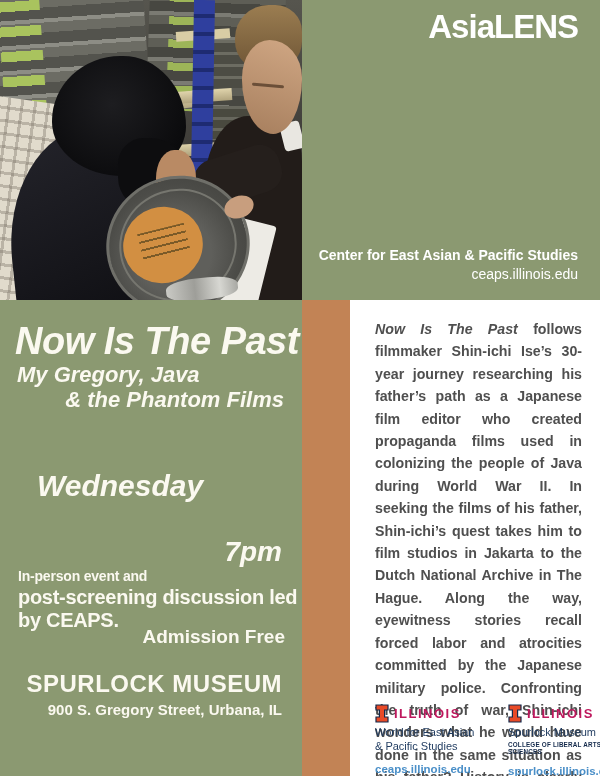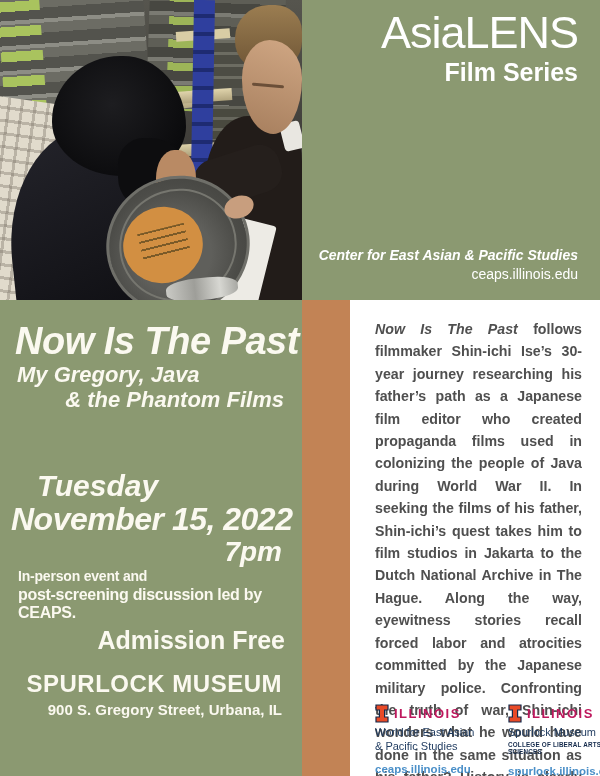--- a/index.html
+++ b/index.html
@@ -77,39 +77,39 @@
   .canlabel-lines { left:140px; top:228px; width:48px; height:30px; transform:rotate(-14deg);
     background:repeating-linear-gradient(180deg,#7a5a28 0 2px,transparent 2px 8px); }
   .hand { left:224px; top:196px; width:30px; height:22px; background:#c89e7e;
     border-radius:50%; transform:rotate(-20deg); }
   .foil { left:166px; top:278px; width:72px; height:22px; border-radius:40%;
     transform:rotate(-6deg);
     background:linear-gradient(90deg,#cacac5,#9e9e99 40%,#d7d7d2 75%,#a8a8a3); }
 
   
   .header-block { position:absolute; right:22px; top:10px; text-align:right; color:#ffffff; }
-  .header-title { font-size:45px; font-weight:normal; letter-spacing:-1px; line-height:1; }
+  .header-title { font-size:33px; font-weight:bold; letter-spacing:-1px; line-height:1; }
   .header-sub { font-size:25px; font-weight:bold; margin-top:3px; }
   .org-block { position:absolute; right:22px; top:247px; text-align:right; color:#ffffff; }
-  .org-name { font-size:14px; font-weight:bold;font-style:italic; }
+  .org-name { font-size:14px; font-weight:bold; }
   .org-url { font-size:14px; margin-top:3px; }
 
   
   .left-col { position:absolute; left:0; top:300px; width:302px; height:476px; color:#fbf9f0; }
   .left-col > div { position:absolute; }
   .film-title { left:15px; top:20px; font-size:38px; font-style:italic; font-weight:bold; letter-spacing:-0.5px; }
   .film-sub1 { left:17px; top:62px; font-size:22px; font-style:italic; font-weight:bold; }
   .film-sub2 { right:18px; top:87px; font-size:22px; font-style:italic; font-weight:bold;margin-left:21px; }
   .film-byline { left:16px; top:122px; font-size:14px; font-style:italic; font-weight:bold; letter-spacing:-0.3px; }
   .event-day { left:37px; top:169px; font-size:30px; font-style:italic; font-weight:bold; }
   .event-date { left:11px; top:201px; font-size:32px; font-style:italic; font-weight:bold; letter-spacing:-0.5px; }
   .event-time { right:20px; top:236px; font-size:28px; font-style:italic; font-weight:bold; }
   .note1 { left:18px; top:268px; font-size:14px; font-weight:bold; letter-spacing:-0.2px; }
-  .note2 { left:18px; top:286px; font-size:16px; font-weight:bold; letter-spacing:-0.3px; }
-  .admission { right:17px; top:326px; font-size:25px; font-weight:bold; }
+  .note2 { left:18px; top:286px; font-size:20px; font-weight:bold; letter-spacing:-0.3px; }
+  .admission { right:17px; top:326px; font-size:19px; font-weight:bold; }
   .venue-name { right:20px; top:370px; font-size:24px; font-weight:bold; letter-spacing:0.5px; }
   .venue-address { right:20px; top:401px; font-size:15px; font-weight:bold; }
   .venue-sponsor { left:16px; top:449px; font-size:10.5px; font-weight:bold; letter-spacing:-0.1px; }
 
   
   .stripe { position:absolute; left:302px; top:300px; width:48px; height:476px; background:#c28355; }
   .panel { position:absolute; left:350px; top:300px; width:250px; height:476px; background:#ffffff; }
   .desc { margin:18px 18px 0 25px; font-size:14.2px; line-height:22.4px; font-weight:bold;
           color:#4f4f4f; text-align:justify; }
   .desc .ital { font-style:italic; }
@@ -156,33 +156,31 @@
     <div class="paper"></div>
     <div class="bigcan"></div>
     <div class="canlabel"></div>
     <div class="canlabel-lines"></div>
     <div class="hand"></div>
     <div class="foil"></div>
   </div>
 
   <div class="header-block">
     <div class="header-title">AsiaLENS</div>
-    <div class="header-sub">Film Series</div>
   </div>
   <div class="org-block">
     <div class="org-name">Center for East Asian &amp; Pacific Studies</div>
     <div class="org-url">ceaps.illinois.edu</div>
   </div>
 
   <div class="left-col">
     <div class="film-title">Now Is The Past</div>
     <div class="film-sub1">My Gregory, Java</div>
     <div class="film-sub2">&amp; the Phantom Films</div>
-    <div class="event-day">Tuesday</div>
-    <div class="event-date">November 15, 2022</div>
+    <div class="event-day">Wednesday</div>
     <div class="event-time">7pm</div>
     <div class="note1">In-person event and</div>
     <div class="note2">post-screening discussion led by CEAPS.</div>
     <div class="admission">Admission Free</div>
     <div class="venue-name">SPURLOCK MUSEUM</div>
     <div class="venue-address">900 S. Gregory Street, Urbana, IL</div>
   </div>
 
   <div class="stripe"></div>
 

